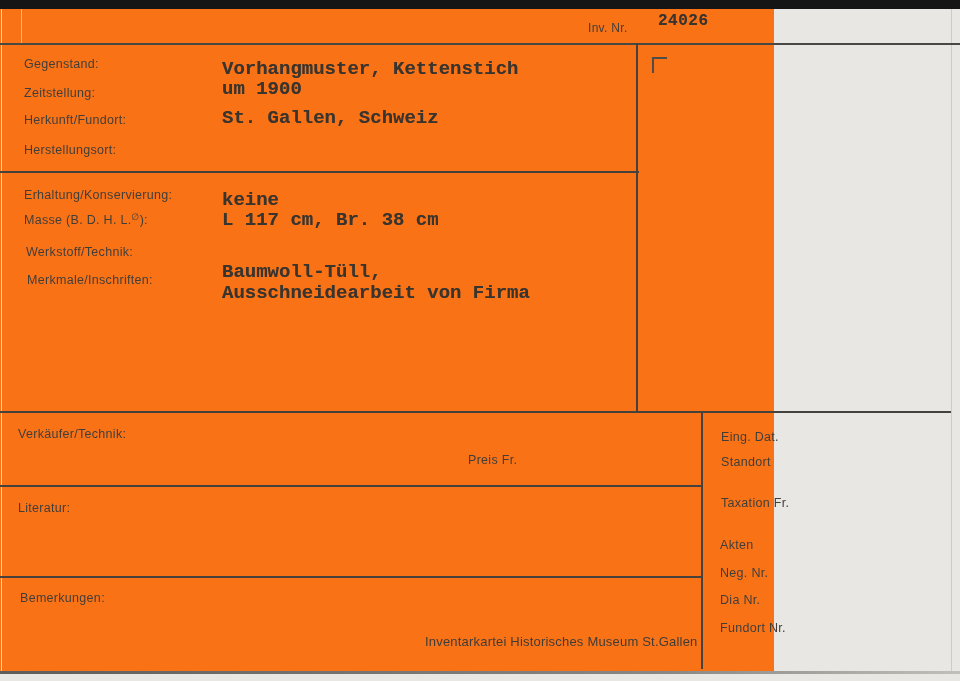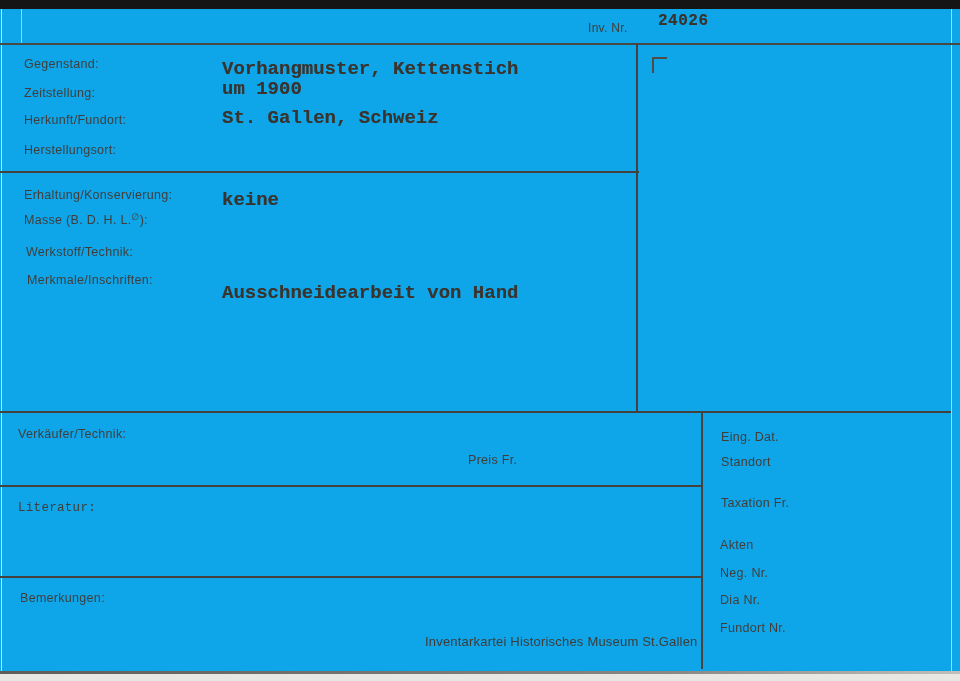--- a/index.html
+++ b/index.html
@@ -4,22 +4,22 @@
 <style>
   html, body {
     margin: 0; padding: 0;
     width: 960px; height: 681px;
     background: #e9e7e4;
     font-family: "Liberation Sans", sans-serif;
     overflow: hidden;
   }
   .card {
     position: absolute; left: 0; top: 0;
-    width: 960px; height: 681px;
-    background: #0ea5e9;
+    width: 774px; height: 681px;
+    background: #f97316;
   }
   .abs { position: absolute; }
   .topbar {
     position: absolute; left: 0; top: 0;
     width: 960px; height: 9px;
     background: #151515;
   }
   .bottom-strip {
     position: absolute; left: 0; top: 674px;
     width: 960px; height: 7px;
@@ -111,25 +111,27 @@
   <span class="typed" style="left:222px; top:58px;">Vorhangmuster, Kettenstich</span>
   <span class="typed" style="left:222px; top:78px;">um 1900</span>
   <span class="typed" style="left:222px; top:107px;">St. Gallen, Schweiz</span>
 
   <span class="label" style="left:24px; top:188px;">Erhaltung/Konservierung:</span>
   <span class="label" style="left:24px; top:212px;"><span>Masse (B. D. H. L.</span><span class="sup-sym">∅</span><span>):</span></span>
   <span class="label" style="left:26px; top:245px;">Werkstoff/Technik:</span>
   <span class="label" style="left:27px; top:273px;">Merkmale/Inschriften:</span>
 
   <span class="typed" style="left:222px; top:189px;">keine</span>
-  <span class="typed" style="left:222px; top:282px;">Ausschneidearbeit von Hand</span>
+  <span class="typed" style="left:222px; top:209px;">L 117 cm, Br. 38 cm</span>
+  <span class="typed" style="left:222px; top:261px;">Baumwoll-Tüll,</span>
+  <span class="typed" style="left:222px; top:282px;">Ausschneidearbeit von Firma</span>
 
   <span class="label" style="left:18px; top:427px;">Verkäufer/Technik:</span>
   <span class="label" style="left:468px; top:453px;">Preis Fr.</span>
-  <span class="label" style="left:18px; top:501px;font-family:Liberation Mono, monospace;">Literatur:</span>
+  <span class="label" style="left:18px; top:501px;">Literatur:</span>
   <span class="label" style="left:20px; top:591px;">Bemerkungen:</span>
   <span class="footer-text" style="left:425px; top:634px;">Inventarkartei Historisches Museum St.Gallen</span>
 
   <span class="label" style="left:721px; top:430px;">Eing. Dat.</span>
   <span class="label" style="left:721px; top:455px;">Standort</span>
   <span class="label" style="left:721px; top:496px;">Taxation Fr.</span>
   <span class="label" style="left:720px; top:538px;">Akten</span>
   <span class="label" style="left:720px; top:566px;">Neg. Nr.</span>
   <span class="label" style="left:720px; top:593px;">Dia Nr.</span>
   <span class="label" style="left:720px; top:621px;">Fundort Nr.</span>

